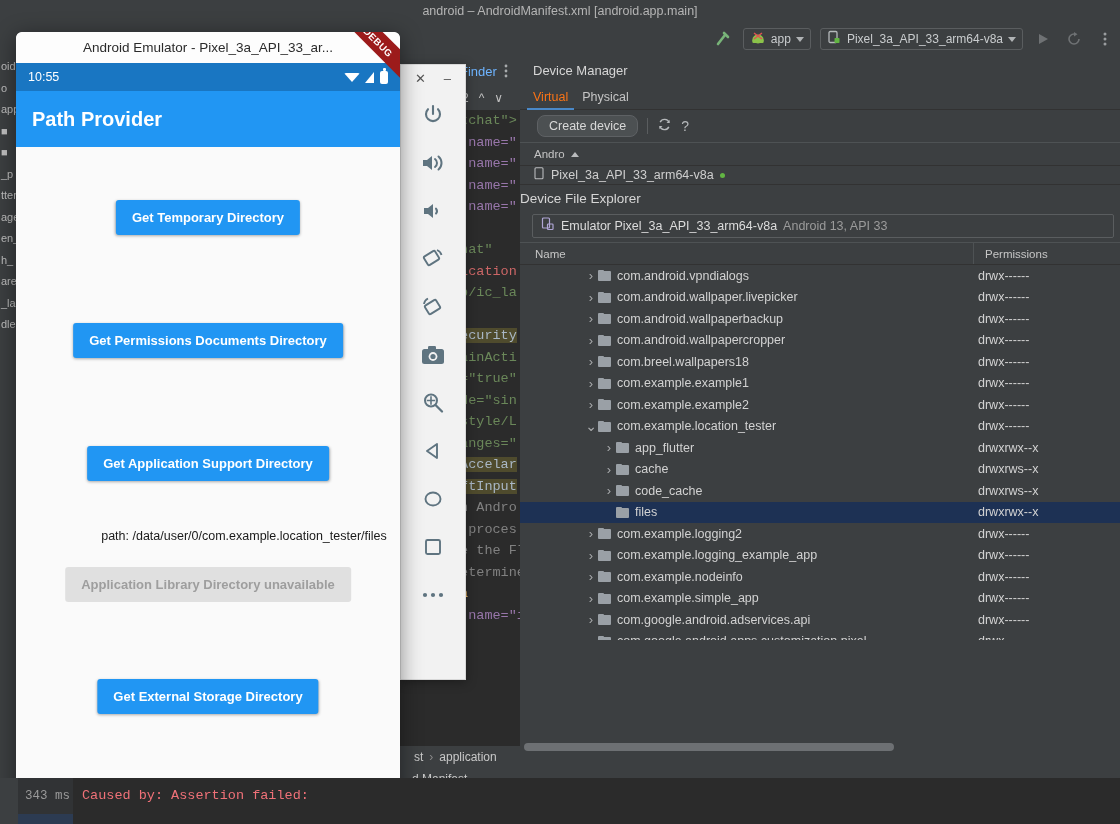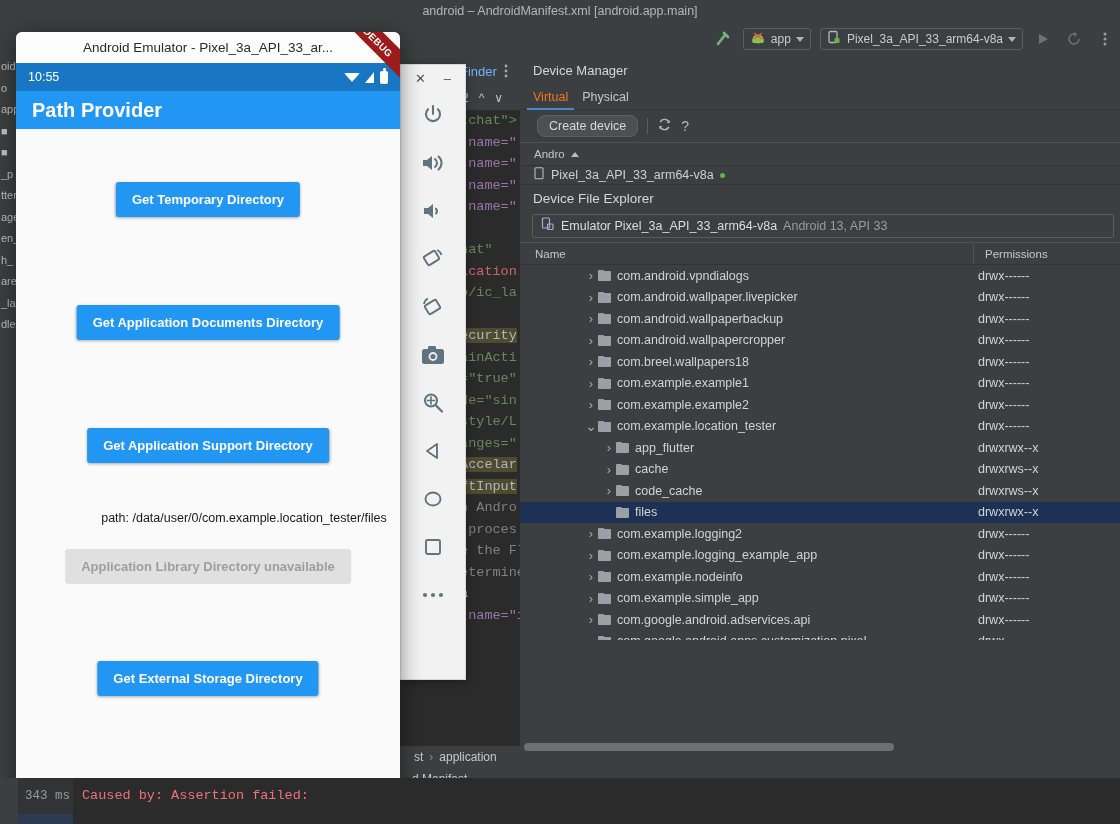--- a/index.html
+++ b/index.html
@@ -120,21 +120,21 @@
     display:flex; align-items:center; padding-left:14px; color:#c4c4c4; font-size:11.5px; gap:6px;
   }
   .sort-tri { width:0;height:0;border-left:4px solid transparent;border-right:4px solid transparent;border-bottom:5px solid #b9bbbd; }
   .dm-row {
     height:18px; display:flex; align-items:center; padding-left:14px;
     color:#cfcfcf; font-size:12.5px; gap:6px; overflow:hidden;
   }
   .dot-green { width:5px; height:5px; border-radius:50%; background:#62b543; }
 
   .dfe-header {
-    height:28px; display:flex; align-items:center; padding-left:13px;
+    height:28px; display:flex; align-items:center; 
     color:#d6d6d6; font-size:13.5px; background:#3c3f41; border-top:1px solid #323232;
   }
   .dfe-combo {
     margin:2px 0 4px 12px; height:24px; width:582px;
     border:1px solid #5a5d5f; border-radius:2px; background:#3c3f41;
     display:flex; align-items:center; gap:6px; padding-left:8px;
   }
   .dfe-combo .main { color:#dcdcdc; font-size:12.5px; }
   .dfe-combo .sub  { color:#9b9b9b; font-size:12.5px; }
 
@@ -197,21 +197,21 @@
   .emu-title {
     height:31px; background:#fdfdfd; color:#2b2b2b; font-size:13.5px;
     display:flex; align-items:center; justify-content:center;
     border-radius:6px 6px 0 0;
   }
   .emu-status {
     height:28px; background:#1976c2; color:#fff; font-size:12.5px;
     display:flex; align-items:center; padding:0 12px; position:relative;
   }
   .emu-appbar {
-    height:38px; background:#2196f3; color:#fff; font-size:20px; font-weight:bold;
+    height:56px; background:#2196f3; color:#fff; font-size:20px; font-weight:bold;
     display:flex; align-items:center; padding-left:16px;
   }
   .emu-body { background:#fafafa; height:681px; position:relative; }
 
   .mbtn {
     position:absolute; left:50%; transform:translateX(-50%);
     background:#2196f3; color:#fff; font-size:13px; font-weight:bold;
     border-radius:3px; padding:10px 16px; white-space:nowrap;
     box-shadow:0 1px 3px rgba(0,0,0,.32);
   }
@@ -646,21 +646,21 @@
     </div>
     <div class="emu-appbar">
       <span>Path Provider</span>
     </div>
     <div class="debug-ribbon">
       <div class="band">DEBUG</div>
     </div>
 
     <div class="emu-body">
       <div class="mbtn" style="top:53px">Get Temporary Directory</div>
-      <div class="mbtn" style="top:176px">Get Application Documents Directory</div>
+      <div class="mbtn" style="top:176px">Get Permissions Documents Directory</div>
       <div class="mbtn" style="top:299px">Get Application Support Directory</div>
       <div class="mpath" style="top:382px">path: /data/user/0/com.example.location_tester/files</div>
       <div class="mbtn disabled" style="top:420px">Application Library Directory unavailable</div>
       <div class="mbtn" style="top:532px">Get External Storage Directory</div>
       <div class="mbtn" style="top:669px">Get External Storage Directories</div>
     </div>
   </div>
 
   <div class="console">
     <div class="console-left-pane"></div>

